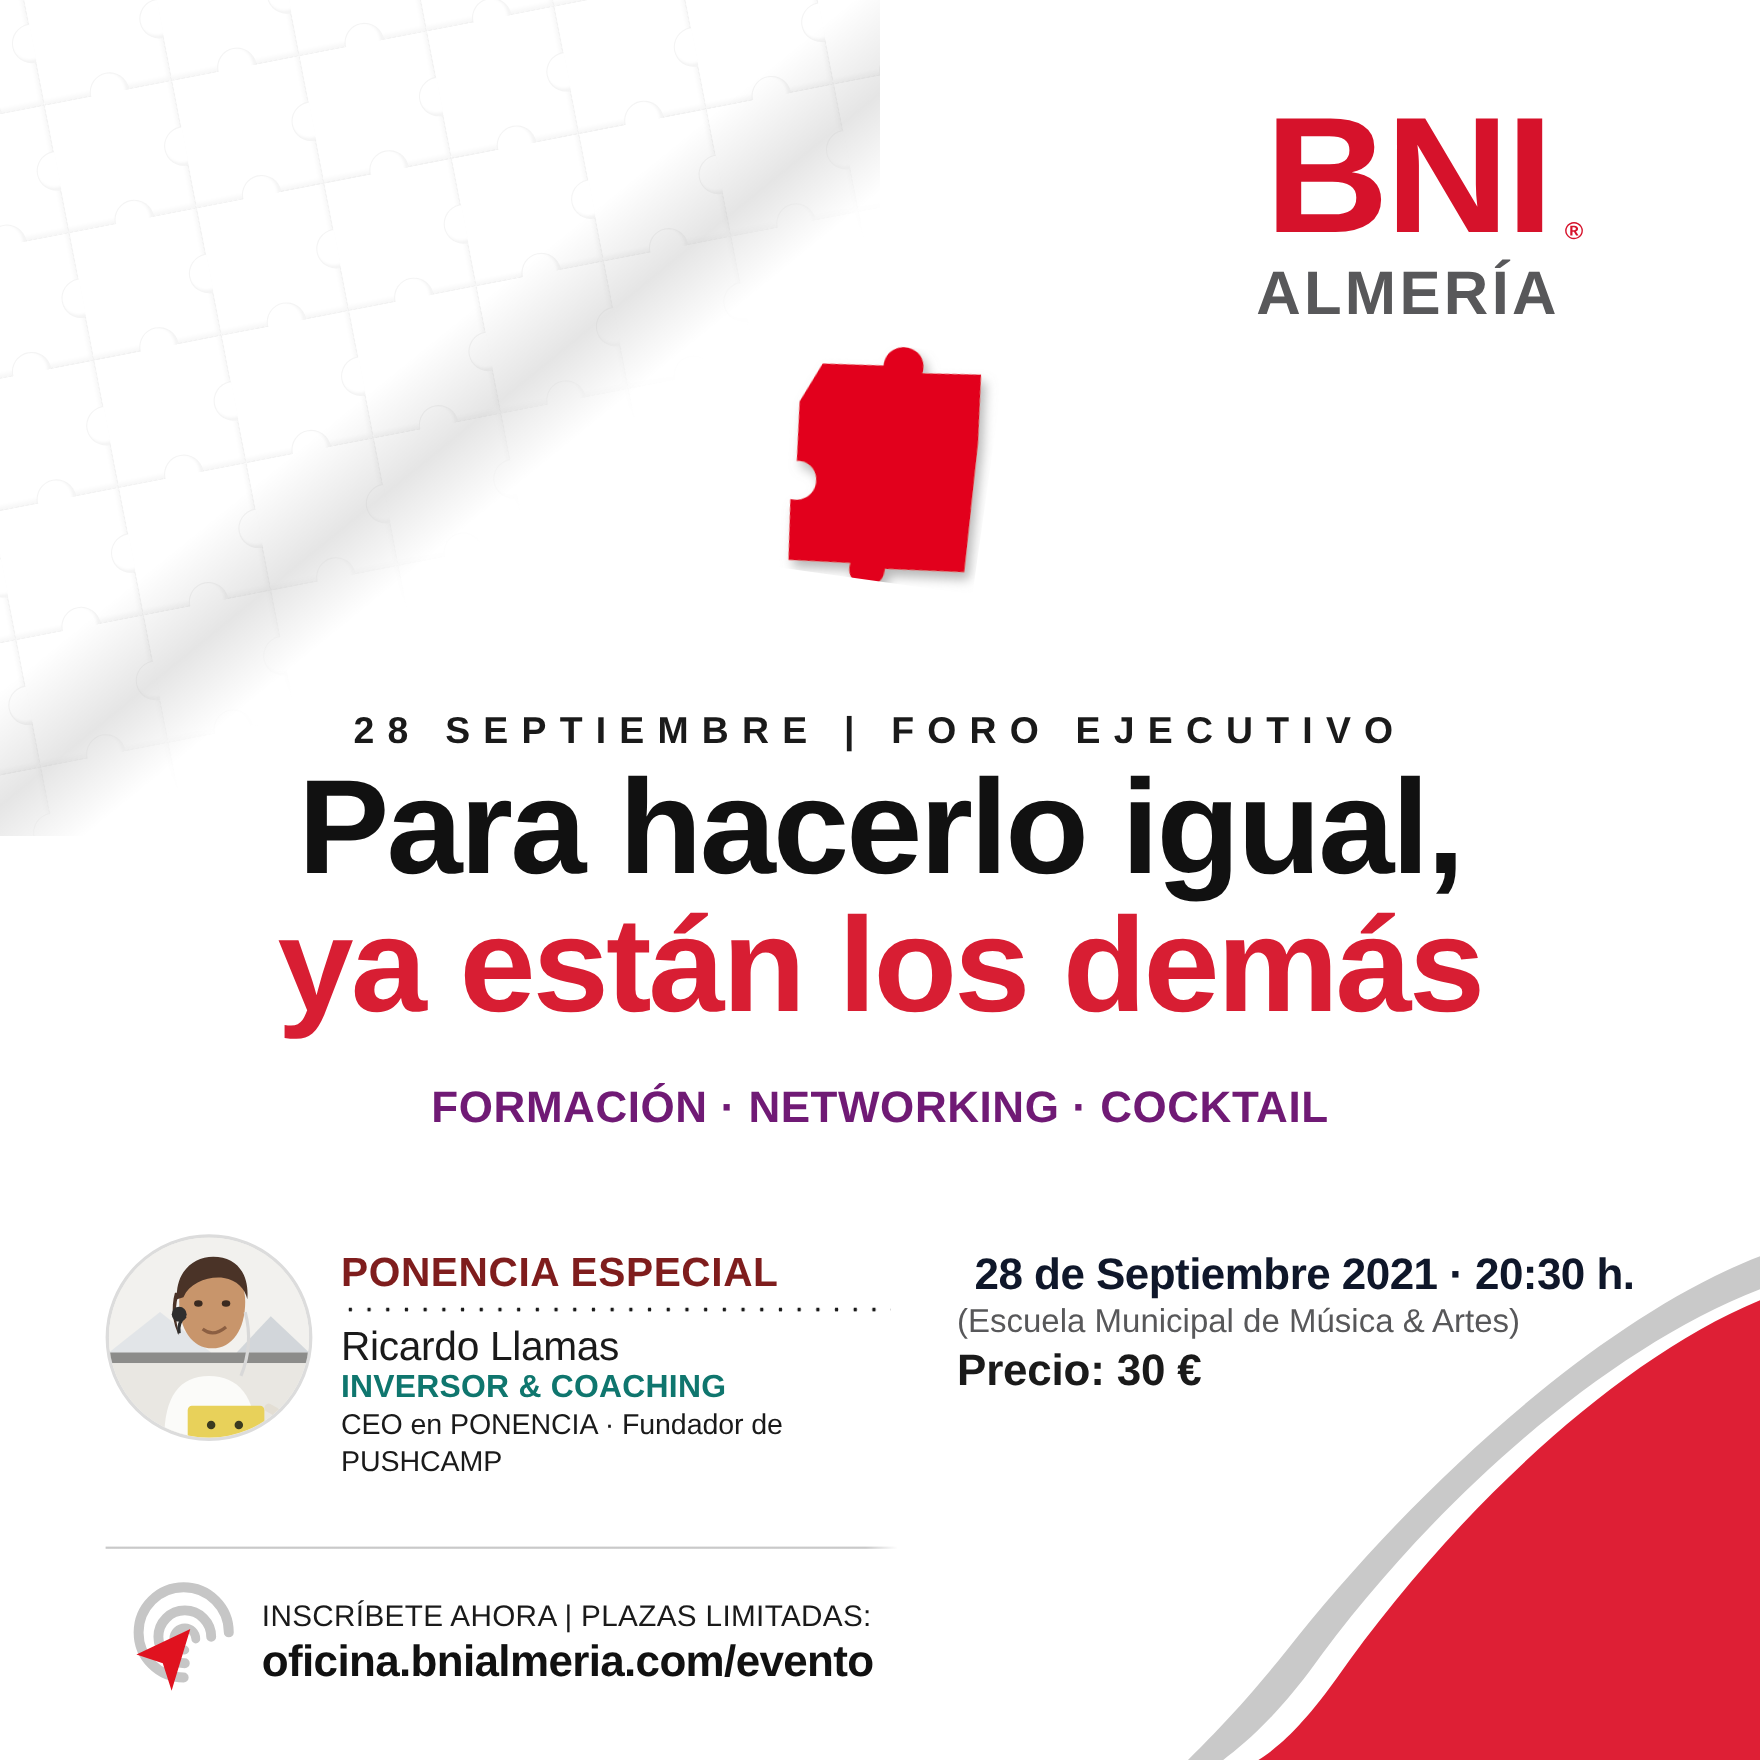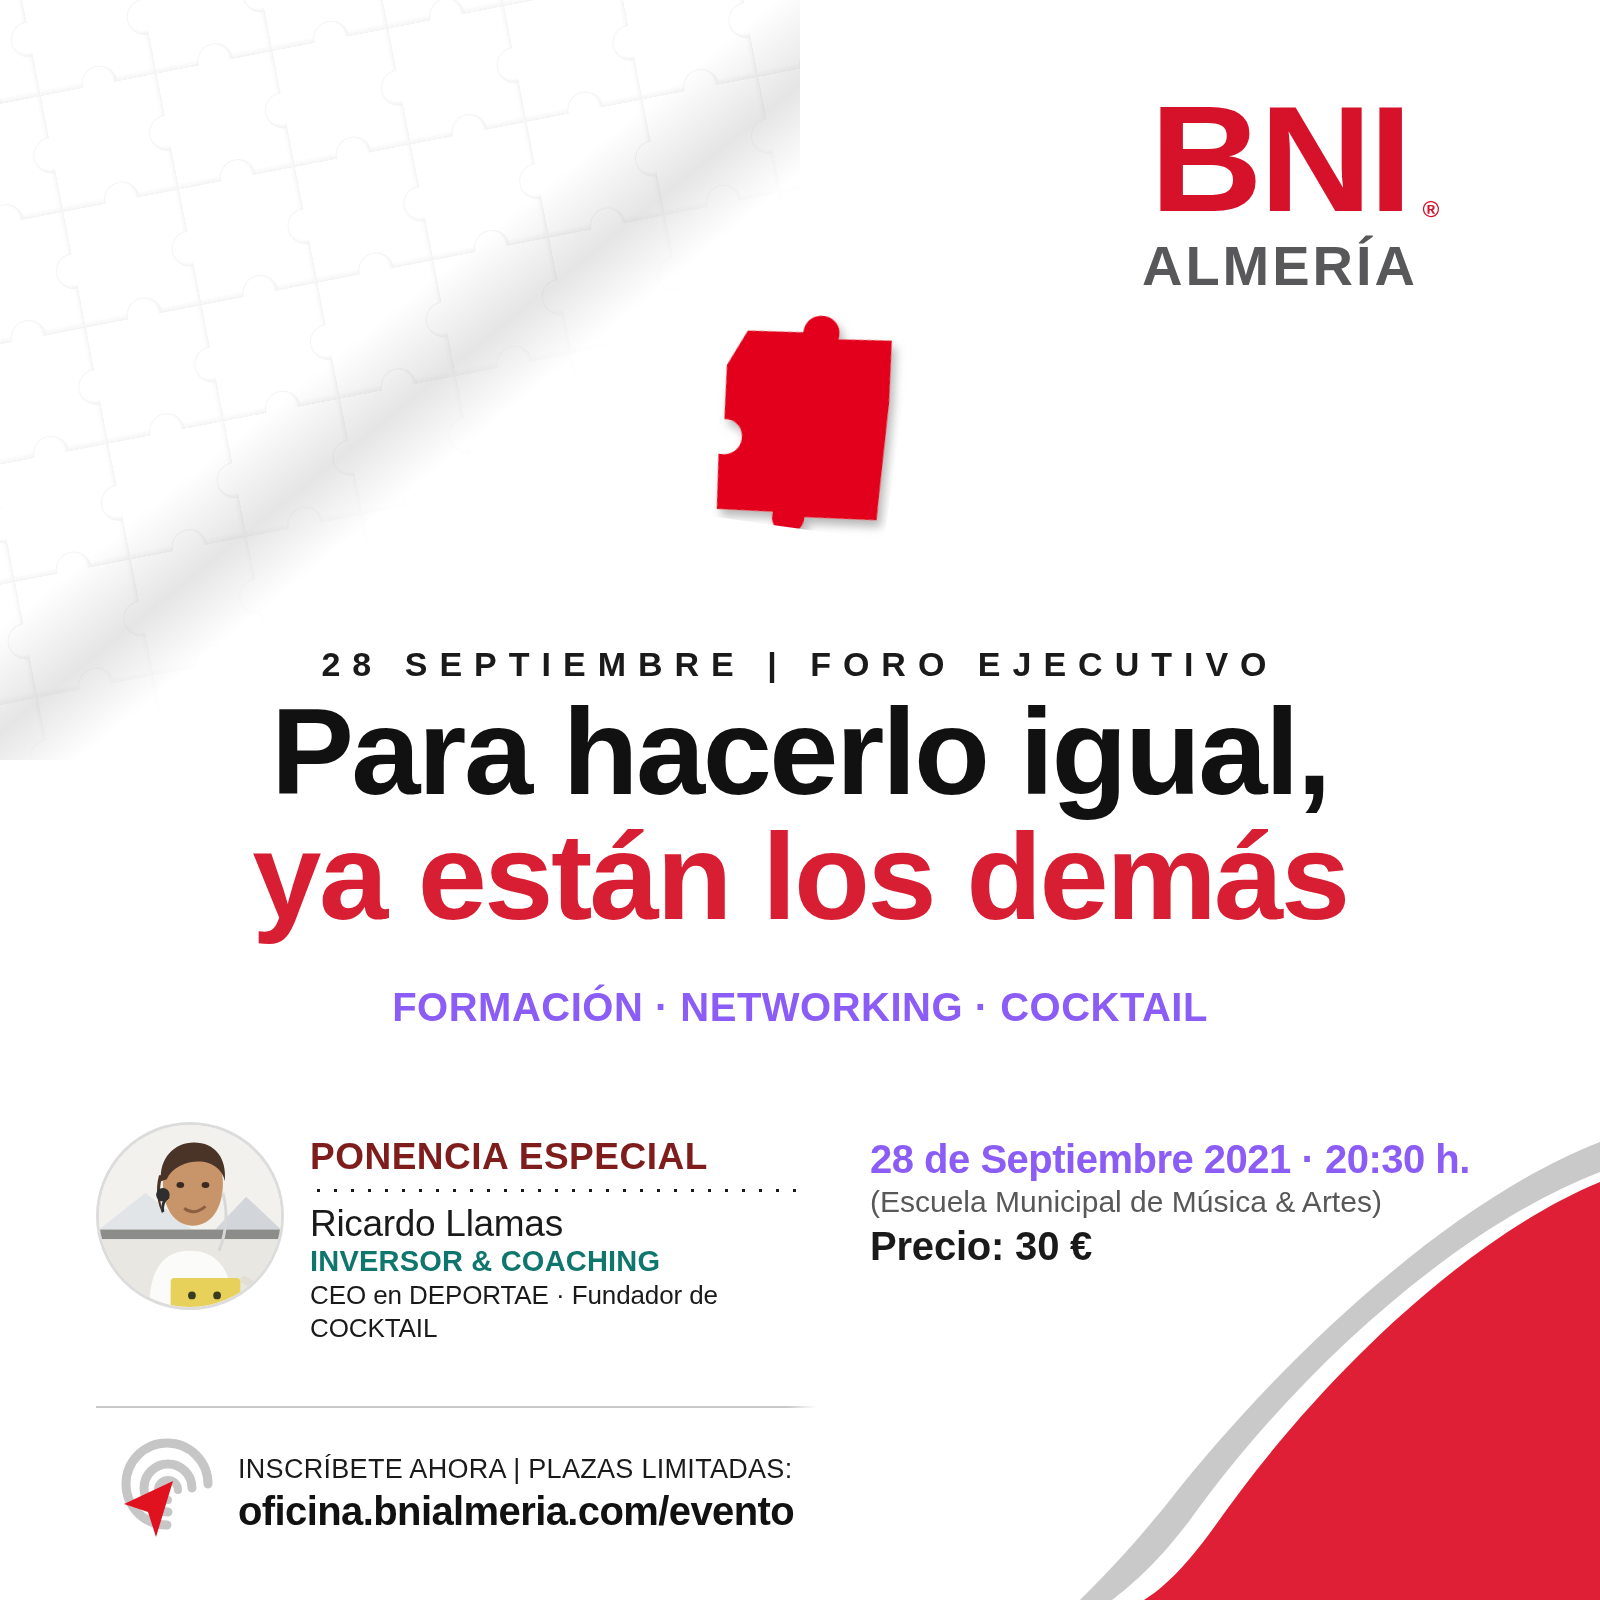--- a/index.html
+++ b/index.html
@@ -138,21 +138,21 @@
     color:#D81E33;
     letter-spacing:-2.5px;
     margin-top:4px;
     transform:scaleX(1.02);
   }
   .subline{
     position:absolute; left:0; right:0; top:985px;
     text-align:center;
     font-size:40px;
     font-weight:600;
-    color:#8b5cf6;
+    color:#701a75;
     letter-spacing:0.5px;
   }
 
   
   .speaker{
     position:absolute; left:96px; top:1122px;
     width:720px; height:200px;
     display:flex; align-items:flex-start;
   }
   .avatar{
@@ -208,23 +208,24 @@
   }
 
   
   .event{
     position:absolute; left:870px; top:1136px;
     width:660px;
   }
   .ev-date{
     font-size:40px;
     font-weight:bold;
-    color:#8b5cf6;
+    color:#0f172a;
     line-height:1.15;
     letter-spacing:-0.5px;
+    margin-left:16px;
   }
   .ev-venue{
     font-size:38px;
     font-weight:600;
     color:#1A1A1A;
     line-height:1.22;
     letter-spacing:0.2px;
   }
   .ev-venue-sub{
     font-size:30px;
@@ -412,21 +413,21 @@
         <circle cx="96" cy="176" r="4" fill="#3A3A20"></circle>
         <circle cx="122" cy="176" r="4" fill="#3A3A20"></circle>
         <path d="M150,160 q14,6 24,28" stroke="#E3DED4" stroke-width="8" fill="none" stroke-linecap="round"></path>
       </svg>
     </div>
     <div class="speaker-text">
       <div class="ponencia">PONENCIA ESPECIAL</div>
       <div class="dotted"></div>
       <div class="sp-name">Ricardo Llamas</div>
       <div class="sp-role">INVERSOR &amp; COACHING</div>
-      <div class="sp-bio">CEO en DEPORTAE · Fundador de COCKTAIL</div>
+      <div class="sp-bio">CEO en PONENCIA · Fundador de PUSHCAMP</div>
     </div>
   </div>
 
   <div class="event">
     <div class="ev-date">28 de Septiembre 2021 · 20:30 h.</div>
     <div class="ev-venue-sub">(Escuela Municipal de Música &amp; Artes)</div>
     <div class="ev-price">Precio: 30 €</div>
   </div>
 
   <div class="divider"></div>

